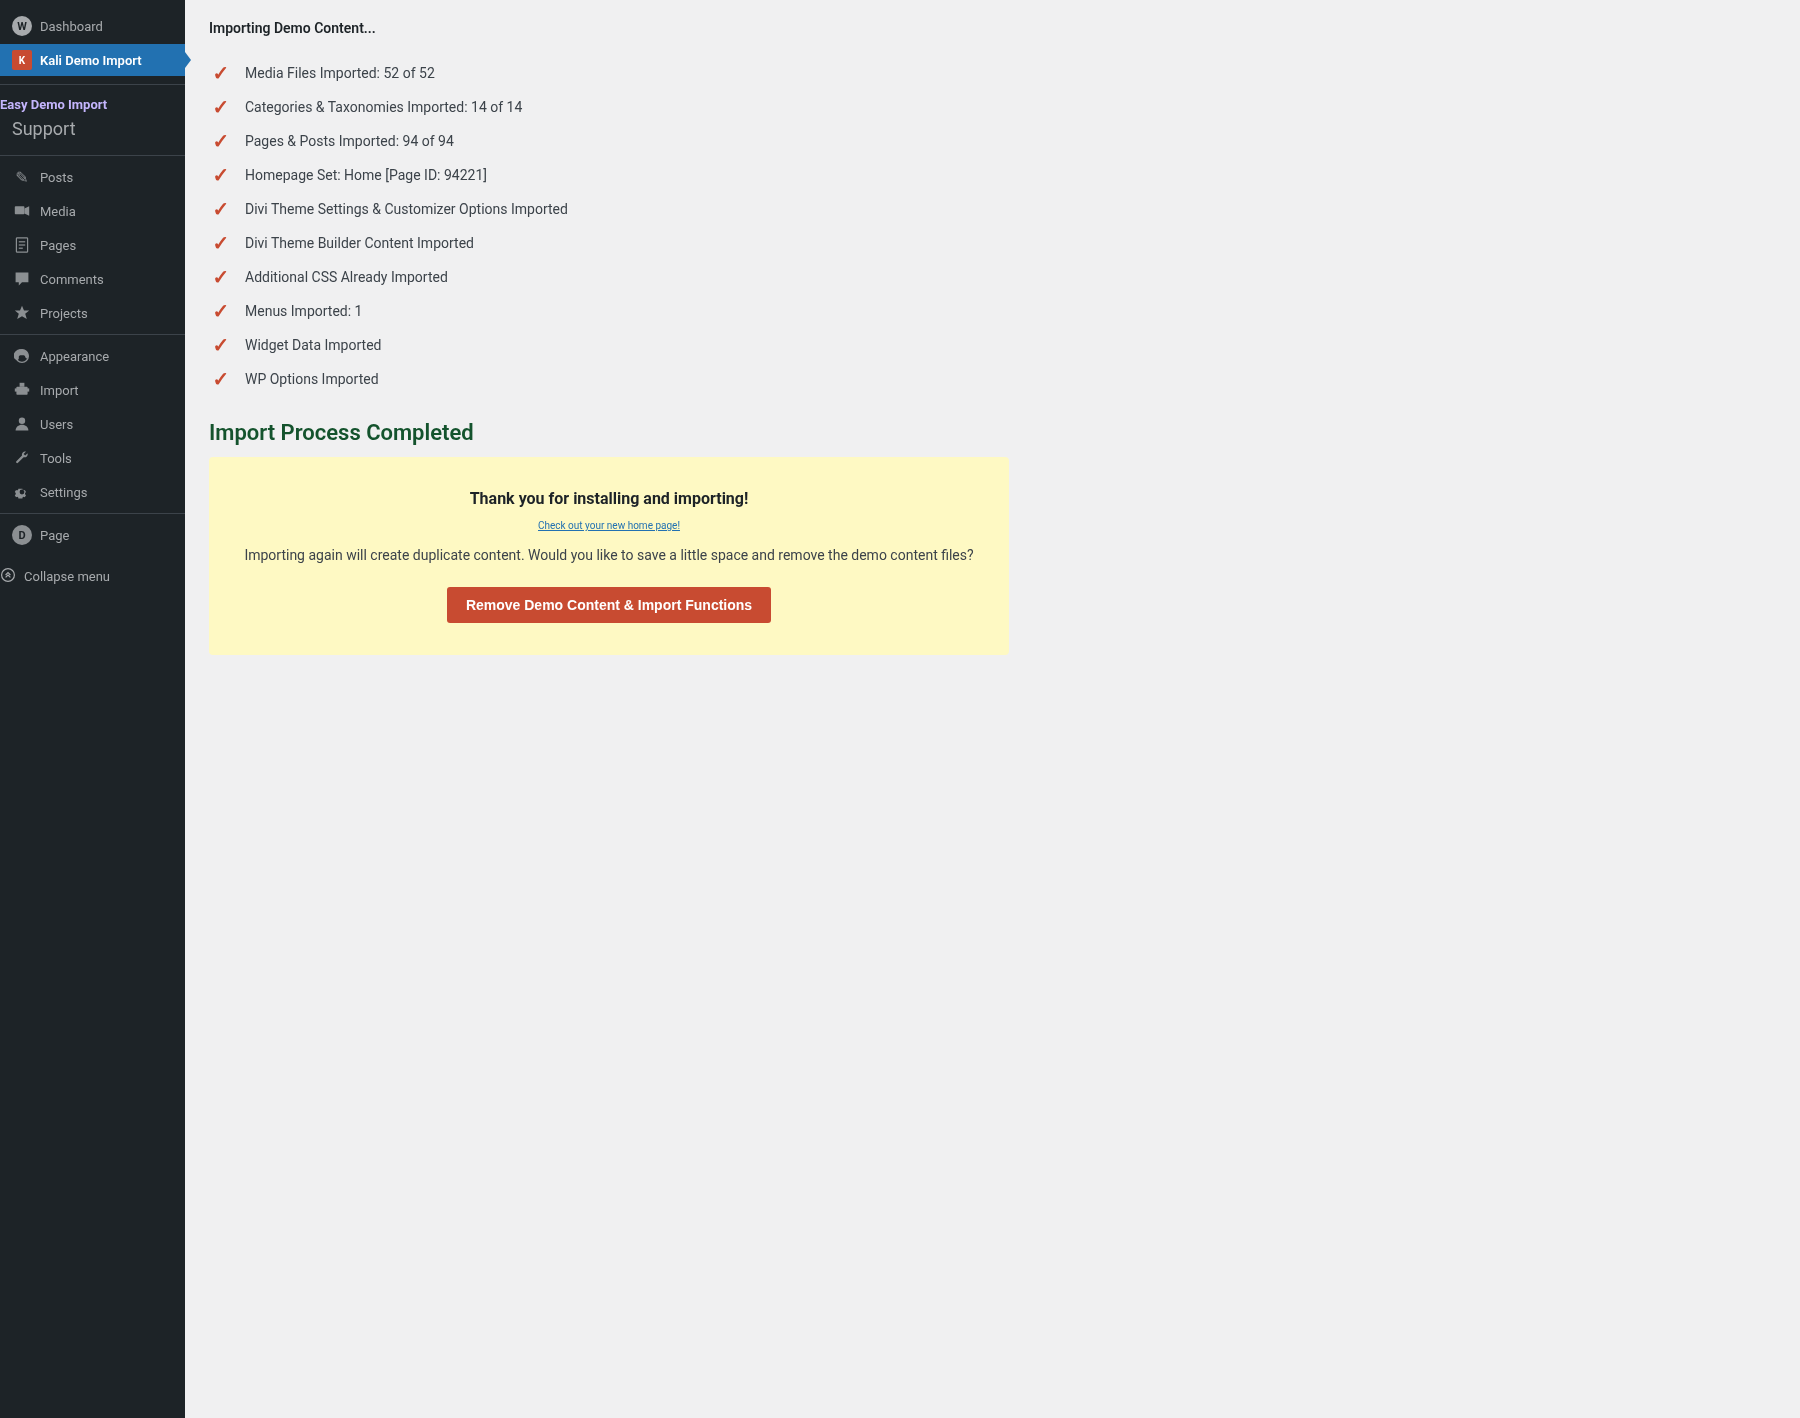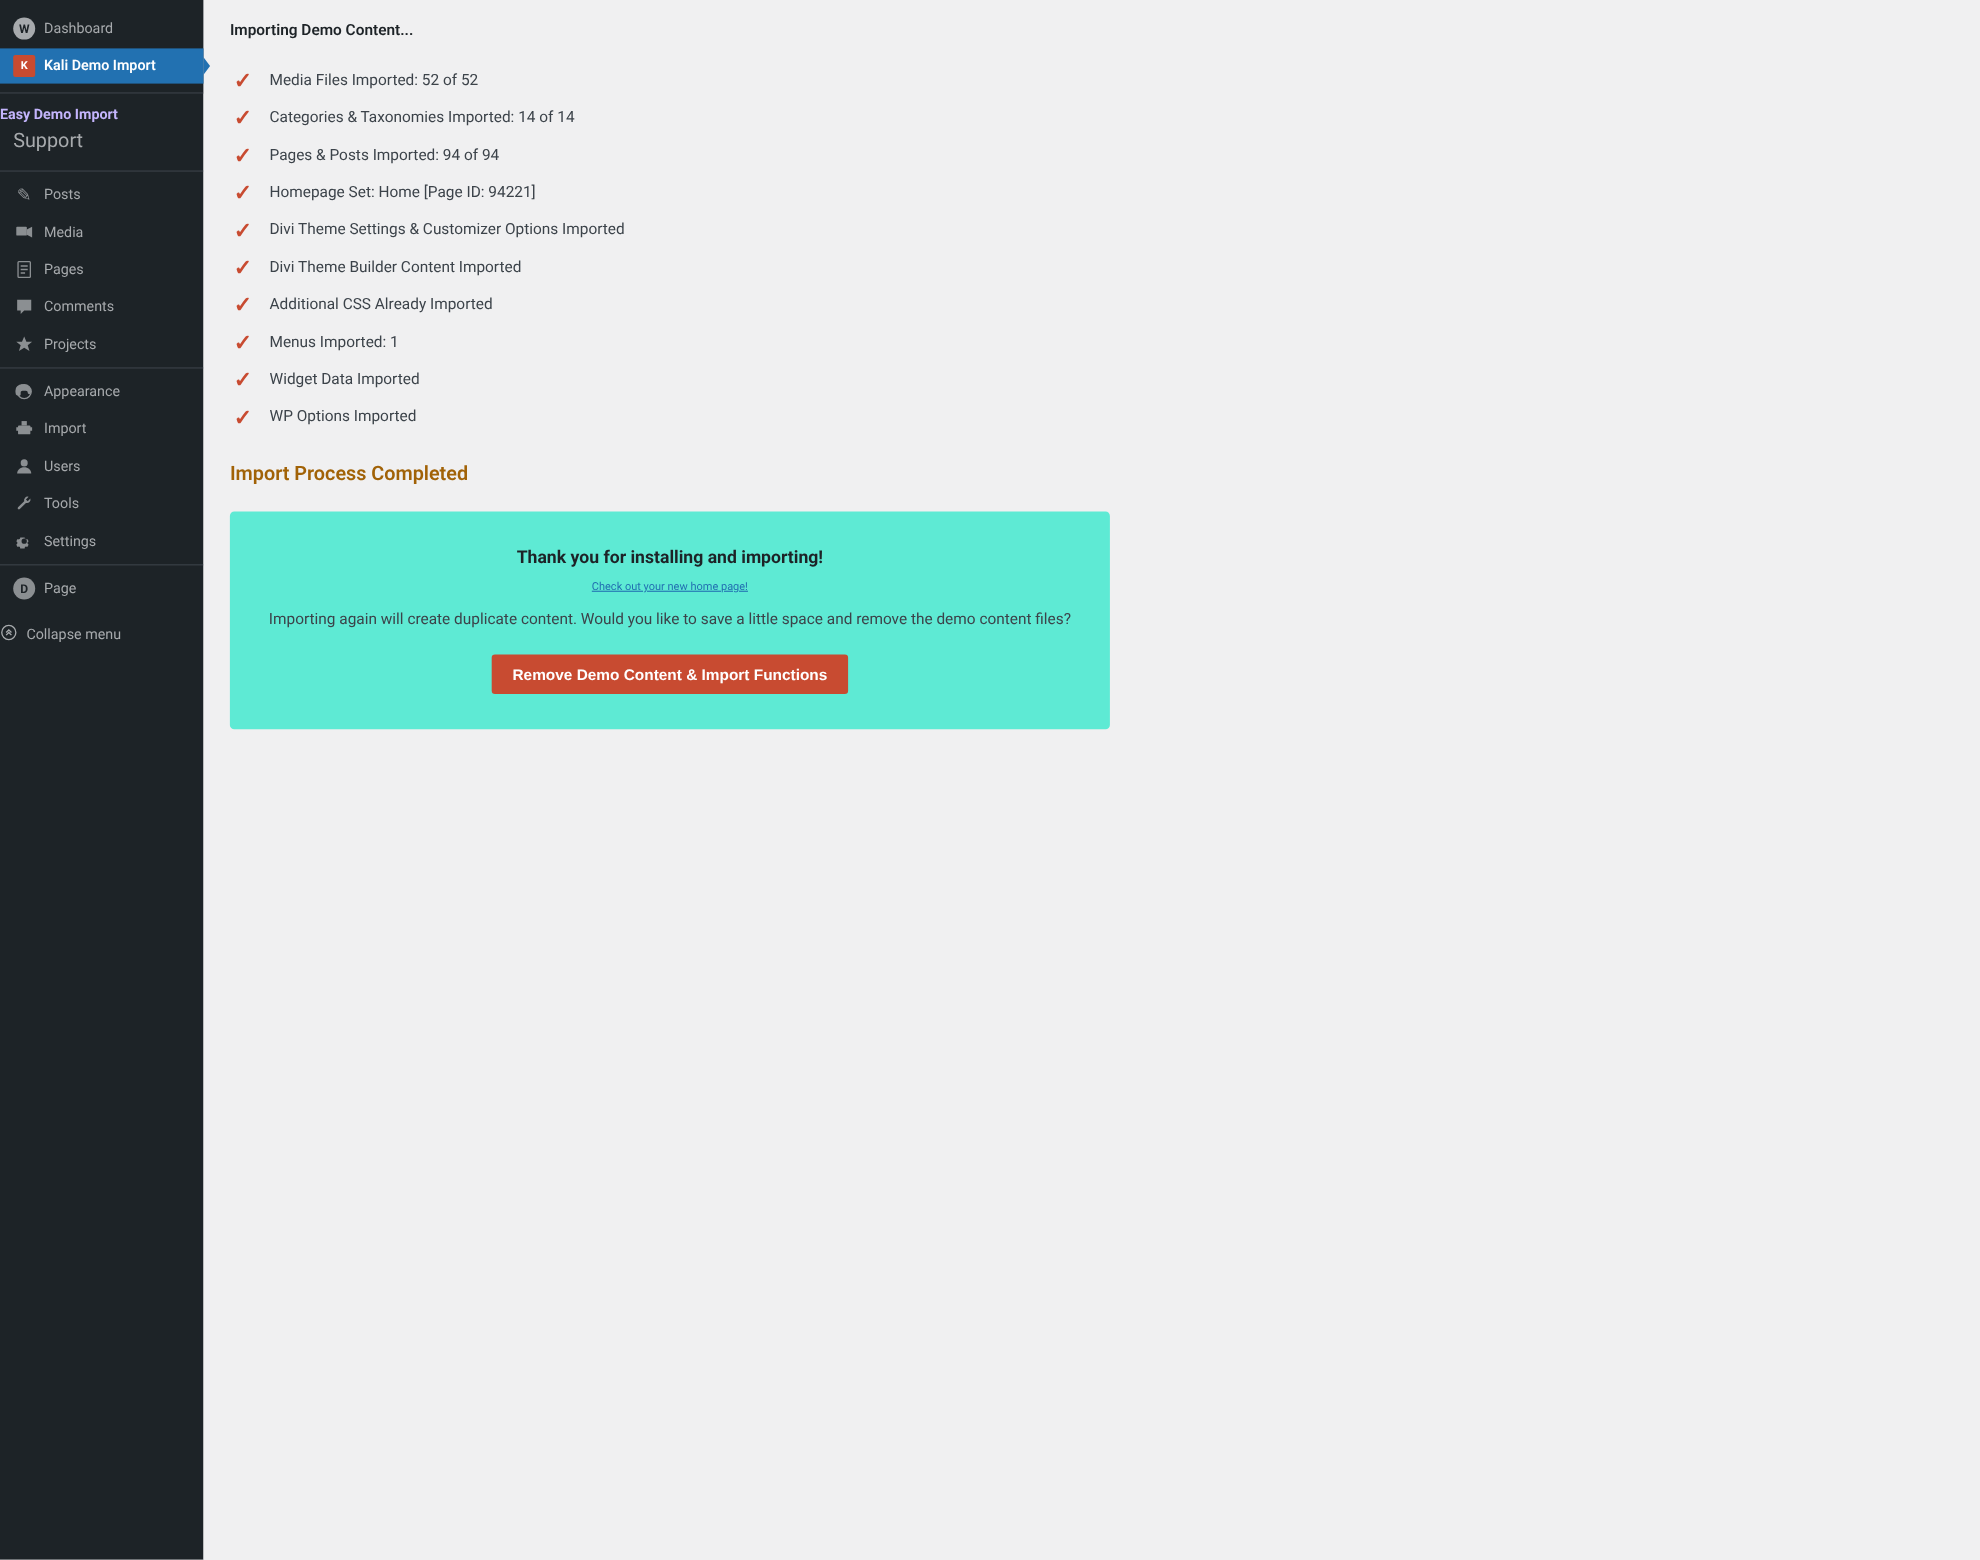--- a/index.html
+++ b/index.html
@@ -172,28 +172,28 @@
       color: #c84b31;
       font-size: 20px;
       font-weight: bold;
       line-height: 1;
       width: 24px;
       text-align: center;
       flex-shrink: 0;
     }
 
     .section-title {
-      font-size: 18px;
+      font-size: 22px;
       font-weight: 600;
-      color: #a16207;
-      margin-bottom: 24px;
+      color: #14532d;
+      margin-bottom: 12px;
     }
 
     .completion-box {
-      background: #5eead4;
+      background: #fef9c3;
       border-radius: 4px;
       padding: 32px 24px;
       text-align: center;
       max-width: 800px;
     }
 
     .completion-box .thank-you {
       font-size: 16px;
       font-weight: 700;
       color: #1d2327;

